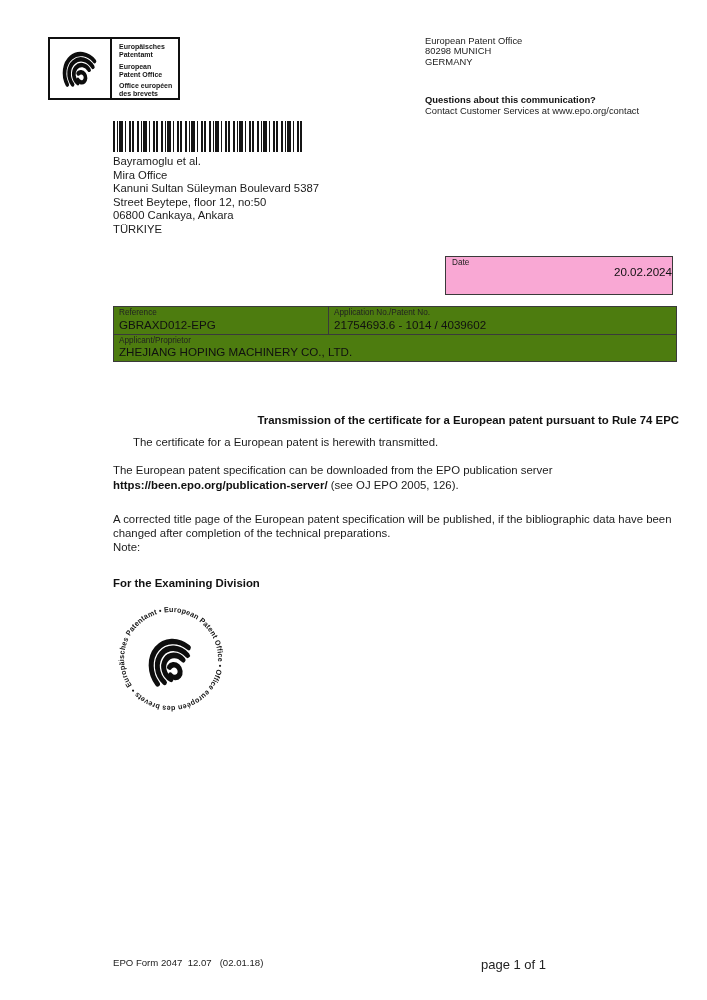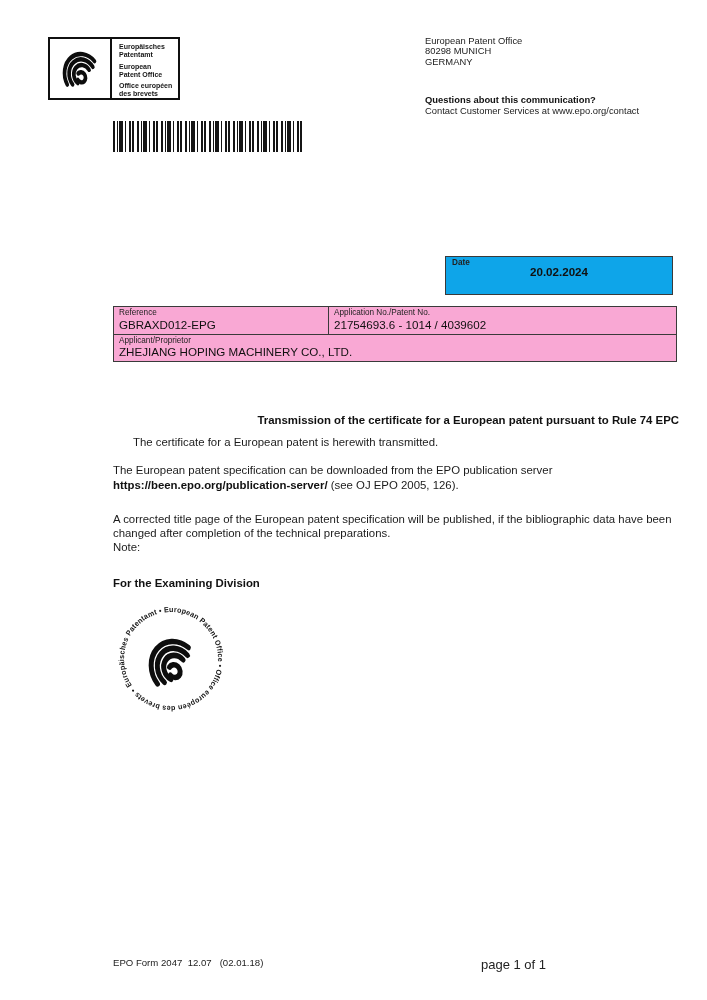--- a/index.html
+++ b/index.html
@@ -50,28 +50,28 @@
       #151515 19px,#151515 21px,#fff 21px,#fff 24px);
   }
   .recipient{
     position:absolute;left:113px;top:155px;
     font-size:11.3px;line-height:13.5px;color:#1b1b1b;
   }
   
   .date-box{
     position:absolute;left:445px;top:256px;
     width:226px;height:37px;
-    border:1px solid #3a3a3a;background:#0ea5e9;font-weight:bold;
+    border:1px solid #3a3a3a;background:#f9a8d4;
   }
   .date-label{position:absolute;left:6px;top:1px;font-size:8.2px;color:#222;}
-  .date-value{text-align:center;margin-top:8px;font-size:11.6px;color:#111;}
+  .date-value{text-align:right;margin-top:8px;font-size:11.6px;color:#111;}
   
   .ref-table{
     position:absolute;left:113px;top:306px;
-    width:562px;border:1px solid #3a3a3a;background:#f9a8d4;
+    width:562px;border:1px solid #3a3a3a;background:#4d7c0f;
   }
   .rt-row1{display:flex;border-bottom:1px solid #3a3a3a;}
   .rt-cell{padding:1px 5px 3px 5px;}
   .rt-ref{width:204px;border-right:1px solid #3a3a3a;}
   .rt-app{flex:1;}
   .rt-label{font-size:8.2px;line-height:9.5px;color:#222;}
   .rt-value{font-size:11.6px;line-height:13px;color:#101010;}
   
   .bodyblock{position:absolute;left:113px;width:566px;font-size:11.4px;line-height:13.8px;color:#1b1b1b;}
   .doc-title{top:414px;font-weight:bold;color:#111;text-align:right;}
@@ -131,20 +131,28 @@
     <div>GERMANY</div>
   </div>
 
   <div class="questions-block">
     <div class="q-bold">Questions about this communication?</div>
     <div>Contact Customer Services at www.epo.org/contact</div>
   </div>
 
   <div class="barcode"></div>
 
+  <div class="recipient">
+    <div>Bayramoglu et al.</div>
+    <div>Mira Office</div>
+    <div>Kanuni Sultan Süleyman Boulevard 5387</div>
+    <div>Street Beytepe, floor 12, no:50</div>
+    <div>06800 Cankaya, Ankara</div>
+    <div>TÜRKIYE</div>
+  </div>
 
   <div class="date-box">
     <div class="date-label">Date</div>
     <div class="date-value">20.02.2024</div>
   </div>
 
   <div class="ref-table">
     <div class="rt-row1">
       <div class="rt-cell rt-ref">
         <div class="rt-label">Reference</div>

